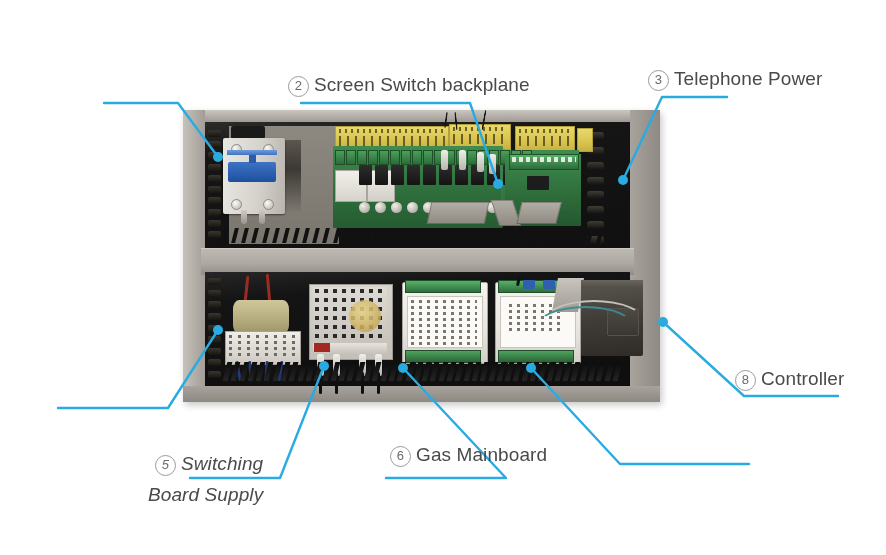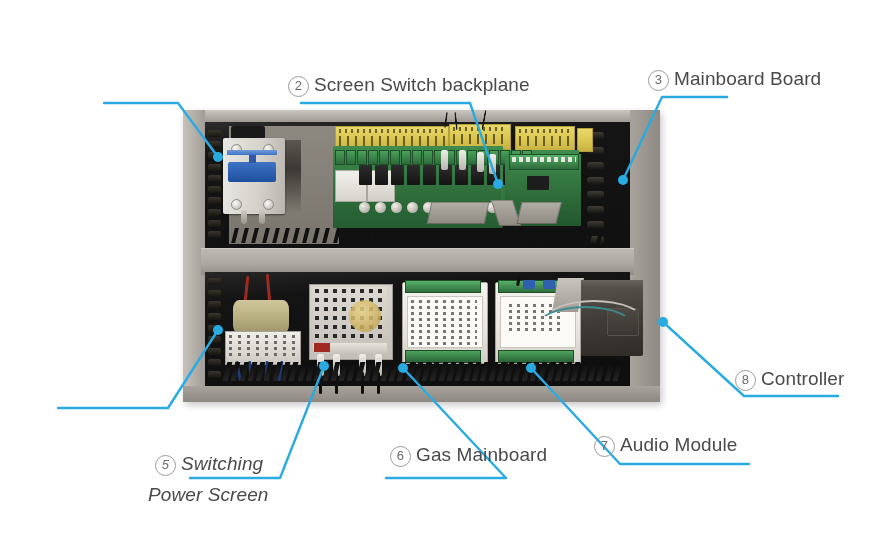--- a/index.html
+++ b/index.html
@@ -584,34 +584,31 @@
       <circle cx="663" cy="322" r="5"></circle>
     </g>
   </svg>
 
 
   <div class="callout" style="left:288px;top:72px">
     <span class="num">2</span><span class="txt">Screen Switch backplane</span>
   </div>
 
   <div class="callout" style="left:648px;top:66px">
-    <span class="num">3</span><span class="txt">Mainboard Board</span>
+    <span class="num">3</span><span class="txt">Telephone Power</span>
   </div>
 
 
   <div class="callout two-line" style="left:155px;top:448px;width:180px;text-align:left">
     <span class="num">5</span><span class="txt">Switching</span>
-    <div style="margin-left:-7px">Power Screen</div>
+    <div style="margin-left:-7px">Board Supply</div>
   </div>
 
   <div class="callout" style="left:390px;top:442px">
     <span class="num">6</span><span class="txt">Gas Mainboard</span>
   </div>
 
-  <div class="callout" style="left:594px;top:432px">
-    <span class="num">7</span><span class="txt">Audio Module</span>
-  </div>
 
   <div class="callout" style="left:735px;top:366px">
     <span class="num">8</span><span class="txt">Controller</span>
   </div>
 
 </div>
 
 </body></html>

